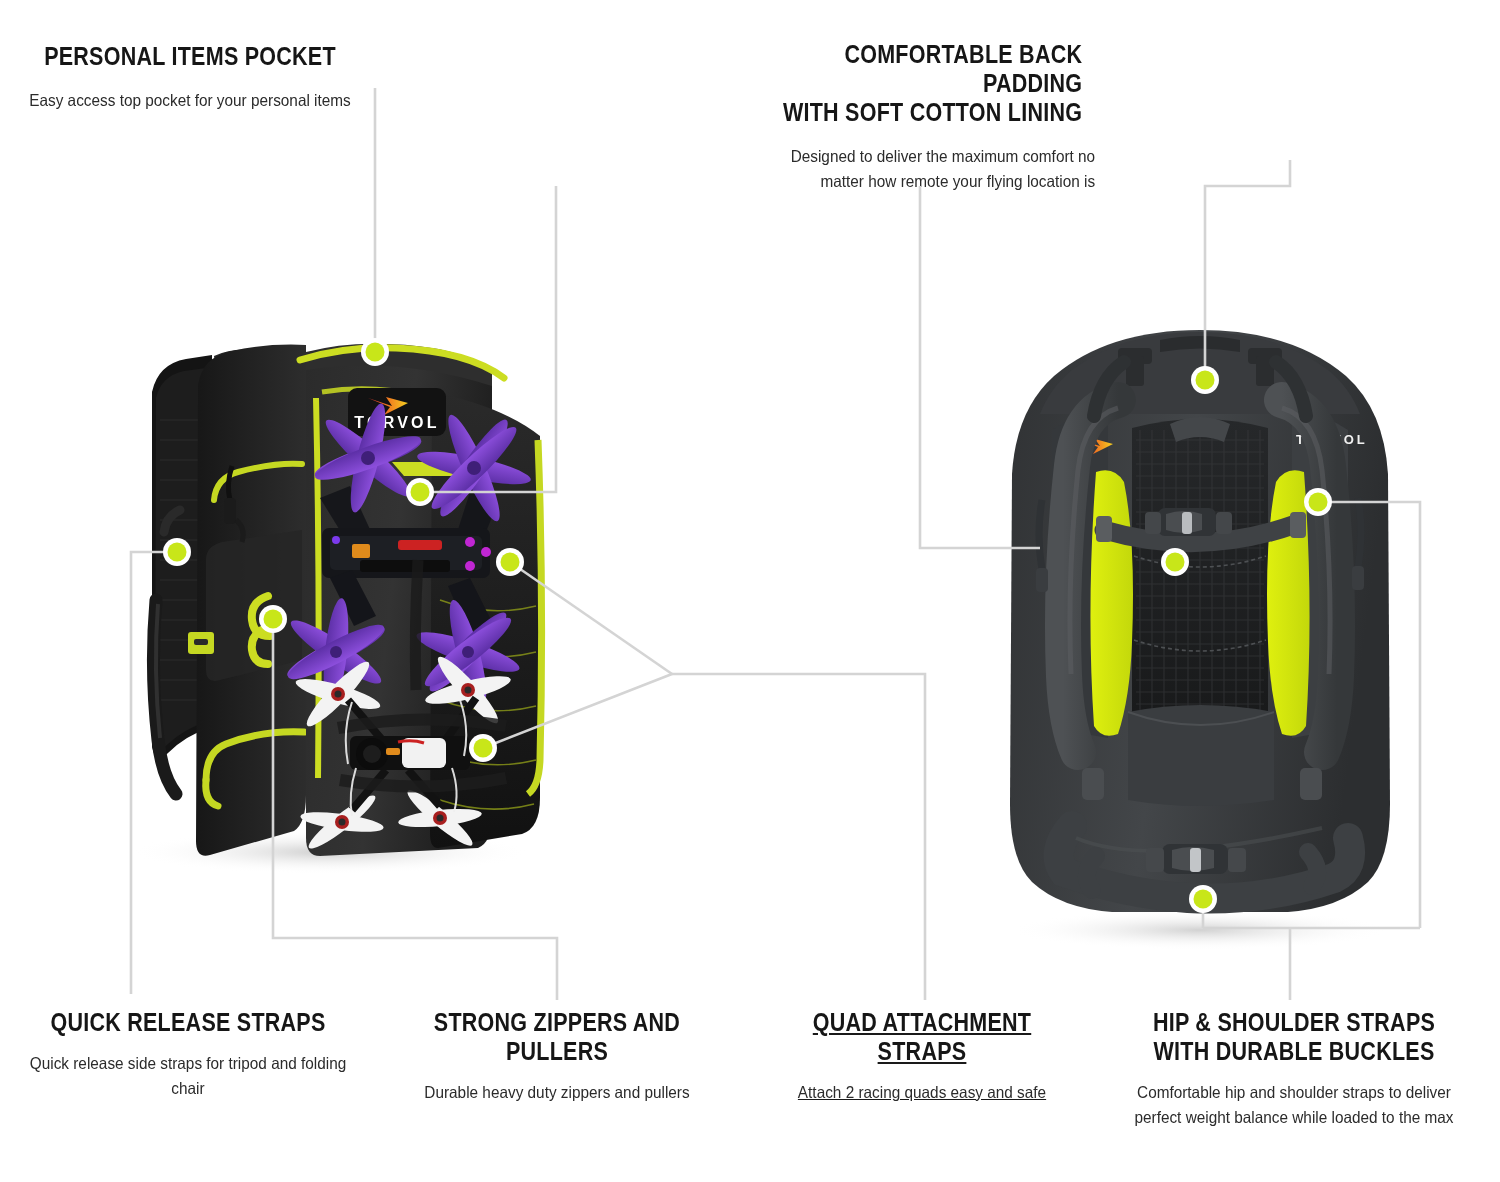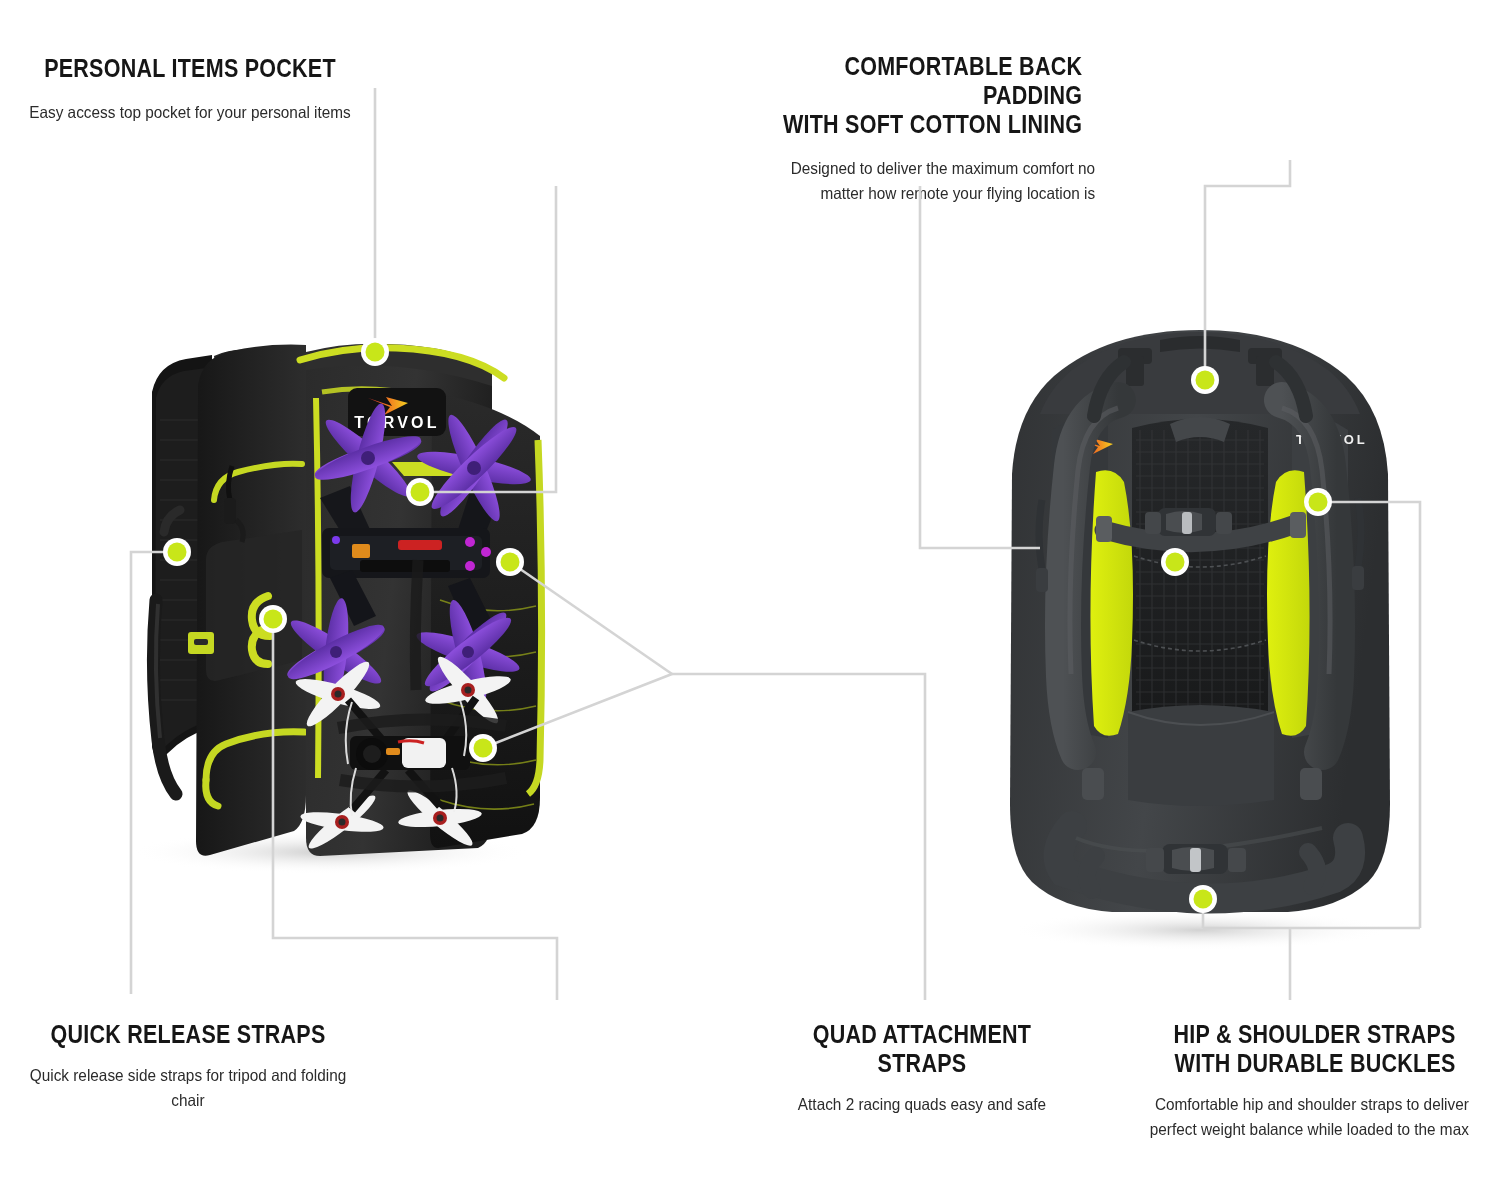--- a/index.html
+++ b/index.html
@@ -7,21 +7,21 @@
     width:1500px;height:1182px;
     background:#ffffff;
     font-family:"Liberation Sans", sans-serif;
     overflow:hidden;
     position:relative;
     color:#1a1a1a;
   }
   #stage{position:absolute;left:0;top:0;width:1500px;height:1182px;}
 
   
-  .callout{position:absolute;text-align:center;margin-top:12px;}
+  .callout{position:absolute;text-align:center;}
   .callout .title{
     font-family:"Liberation Sans", sans-serif;
     font-weight:bold;
     font-size:25px;
     line-height:29px;
     letter-spacing:0.3px;
     color:#161616;
     transform:scaleX(0.86);
     transform-origin:center top;
     margin:0 0 0 0;
@@ -448,25 +448,30 @@
 WITH SOFT COTTON LINING</div>
     <div class="desc">Designed to deliver the maximum comfort no matter how remote your flying location is</div>
   </div>
 
 
   <div class="callout bottom" style="left:14px; top:1008px; width:348px;">
     <div class="title">QUICK RELEASE STRAPS</div>
     <div class="desc">Quick release side straps for tripod and folding chair</div>
   </div>
 
-
-  <div class="callout bottom" style="left:744px; top:1008px; width:356px;">
+  <div class="callout bottom" style="left:382px; top:1008px; width:350px;">
+    <div class="title">STRONG ZIPPERS AND
+PULLERS</div>
+    <div class="desc">Durable heavy duty zippers and pullers</div>
+  </div>
+
+  <div class="callout bottom" style="left:744px; top:1008px; width:356px;text-decoration:underline;">
     <div class="title">QUAD ATTACHMENT STRAPS</div>
     <div class="desc">Attach 2 racing quads easy and safe</div>
   </div>
 
-  <div class="callout bottom" style="left:1106px; top:1008px; width:376px;text-align:right;">
+  <div class="callout bottom" style="left:1106px; top:1008px; width:376px;">
     <div class="title">HIP &amp; SHOULDER STRAPS
 WITH DURABLE BUCKLES</div>
     <div class="desc">Comfortable hip and shoulder straps to deliver perfect weight balance while loaded to the max</div>
   </div>
 
 </div>
 
 </body></html>

